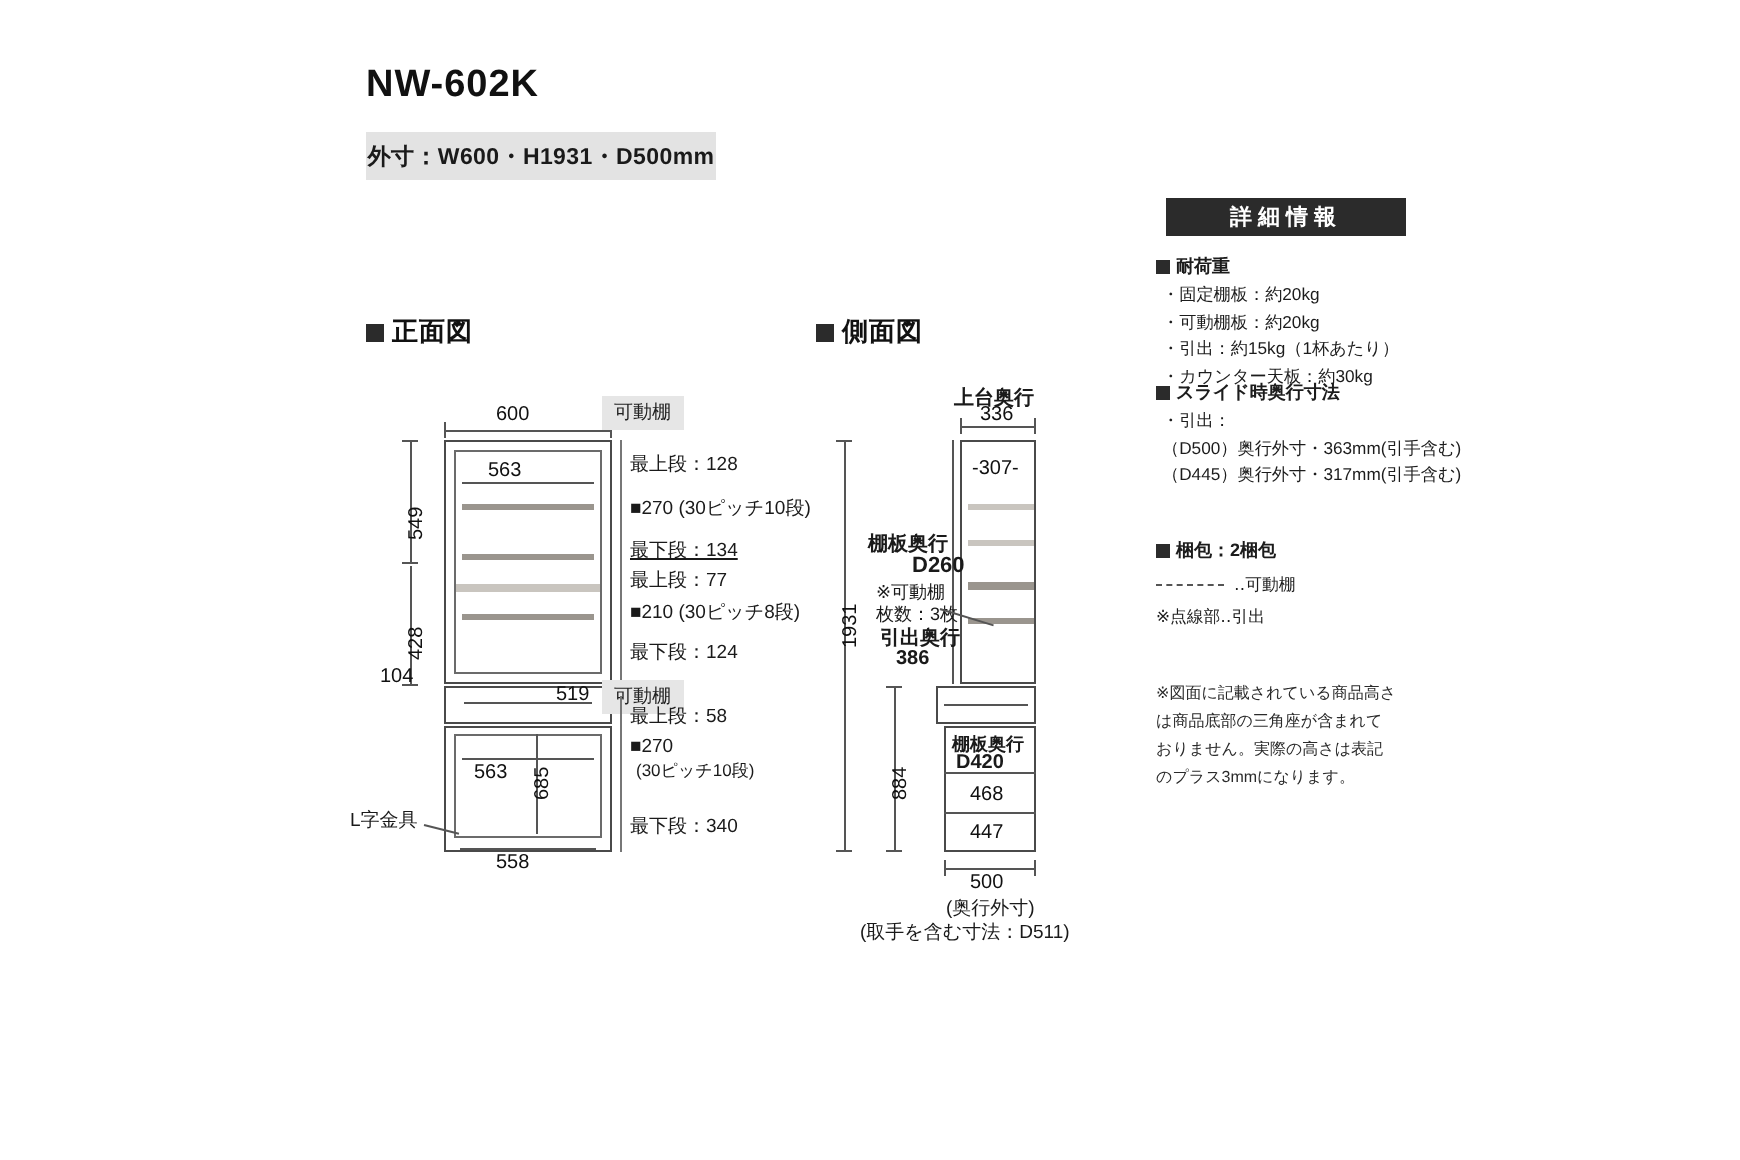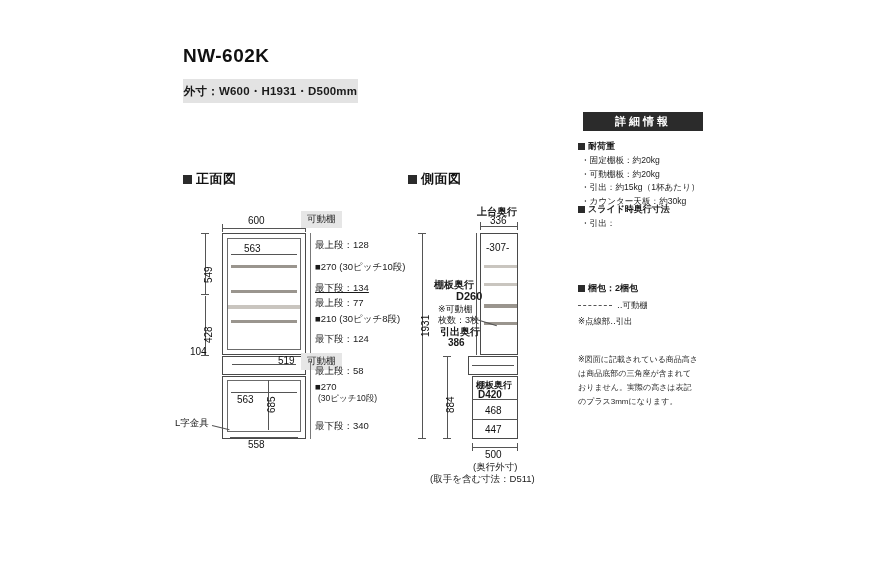--- a/index.html
+++ b/index.html
@@ -4,21 +4,21 @@
 <style>
   html,body{margin:0;padding:0;}
   body{
     width:870px;height:580px;
     background:#ffffff;
     font-family:"Liberation Sans","DejaVu Sans",sans-serif;
     color:#1a1a1a;
     position:relative;
     overflow:hidden;
   }
-  .page{position:absolute;left:0;top:17px;width:870px;height:484px;}
+  .page{position:absolute;left:0;top:4px;width:870px;height:484px;}
 
   
   .title{
     position:absolute;left:183px;top:28px;
     font-size:19px;font-weight:bold;letter-spacing:.5px;color:#111;
   }
   .dim-bar{
     position:absolute;left:183px;top:62px;
     width:175px;height:24px;
     background:#e3e3e3;
@@ -213,20 +213,22 @@
     <div class="info-li">・引出：約15kg（1杯あたり）</div>
     <div class="info-li">・カウンター天板：約30kg</div>
   </div>
 
   <div class="info-block" style="top:185px;">
     <div class="info-title">
       <span class="sq"></span>
       <span>スライド時奥行寸法</span>
     </div>
     <div class="info-li">・引出：</div>
+    <div class="info-li">（D500）奥行外寸・363mm(引手含む)</div>
+    <div class="info-li">（D445）奥行外寸・317mm(引手含む)</div>
   </div>
 
   <div class="info-block" style="top:264px;">
     <div class="info-title">
       <span class="sq"></span>
       <span>梱包：2梱包</span>
     </div>
     <div class="legend-row">
       <span class="dashline"></span>
       <span>‥可動棚</span>

